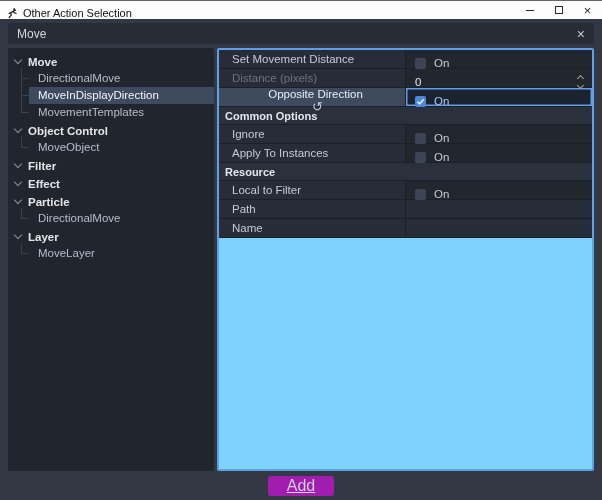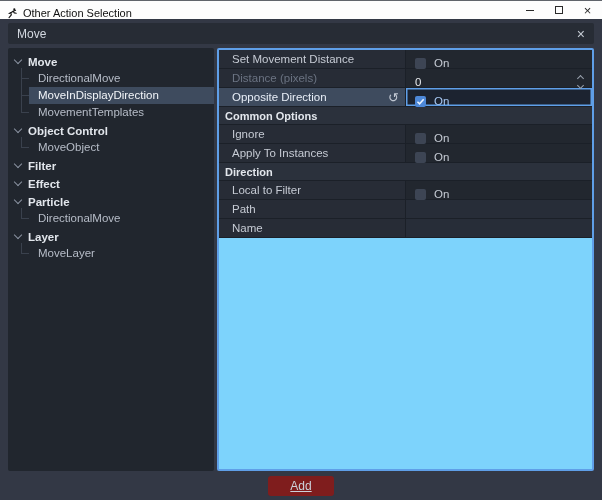--- a/index.html
+++ b/index.html
@@ -33,40 +33,40 @@
   .vline{position:absolute;left:13px;top:-2px;bottom:8px;width:1px;background:#3a414d;}
   .tree-child{height:17px;line-height:17px;margin-left:21px;padding-left:9px;position:relative;color:#b7bdc8;white-space:nowrap;}
   .tree-child::before{content:"";position:absolute;left:-8px;top:8px;width:8px;height:1px;background:#3a414d;}
   .tree-child.selected{background:#3e4b5e;color:#f2f5f9;}
 
   
   .inspector-panel{flex:1;background:#7dd3fc;border:2px solid #5f9fe8;border-radius:2px;box-sizing:border-box;overflow:hidden;}
   .prow{display:flex;height:18px;border-bottom:1px solid #1b2028;}
   .plabel{width:187px;flex:none;background:#272c36;border-right:1px solid #1b2028;display:flex;align-items:center;justify-content:space-between;padding:0 6px 0 13px;box-sizing:border-box;color:#c6cbd4;font-size:11.5px;white-space:nowrap;}
   .plabel.dim{color:#6b7382;padding-left:13px;}
-  .plabel.sel-label{background:#3e4b5e;color:#e8eef7;}
+  .plabel.sel-label{background:#3e4b5e;color:#e8eef7;flex-direction:column;}
   .revert{font-size:13px;color:#c0c7d2;line-height:1;margin-left:4px;}
   .pvalue{flex:1;background:#22272f;display:flex;align-items:center;padding:8px 7px 0 9px;box-sizing:border-box;}
   .pvalue.focused{box-shadow:inset 0 0 0 1.5px #5f9fe8;background:#1c2330;}
   .pvalue.fieldbg{background:#272d38;}
   .psection{height:17px;background:#2b313c;display:flex;align-items:center;padding-left:6px;color:#e3e7ed;font-weight:bold;font-size:11px;border-bottom:1px solid #1b2028;}
   .cb{width:11px;height:11px;border-radius:2px;background:#3d4554;display:flex;align-items:center;justify-content:center;flex:none;}
   .cb.checked{background:#4d88d8;}
   .on-label{margin-left:8px;font-size:11.5px;color:#c6cbd4;}
   .on-label.on-checked{color:#a8c9f4;}
   .spin-val{flex:1;font-size:11.5px;color:#e7eaee;}
   .spinner{display:flex;flex-direction:column;align-items:center;gap:2px;margin-right:2px;}
   .chx{display:block;width:5px;height:5px;border-left:1px solid #99a1ad;border-top:1px solid #99a1ad;box-sizing:border-box;}
   .chx.up{transform:rotate(45deg);}
   .chx.down{transform:rotate(225deg);}
   .text-val{font-size:11.5px;color:#c6cbd4;}
 
   
   .footer{display:flex;justify-content:center;margin-top:5px;}
-  .add-btn{width:66px;height:20px;background:#7f1d1d;border:none;border-radius:3px;color:#ccd2da;font-size:12px;font-family:"Liberation Sans",sans-serif;display:flex;align-items:center;justify-content:center;text-decoration:underline;}
+  .add-btn{width:66px;height:20px;background:#a21caf;border:none;border-radius:3px;color:#ccd2da;font-size:16px;font-family:"Liberation Sans",sans-serif;display:flex;align-items:center;justify-content:center;text-decoration:underline;}
 </style>
 </head>
 <body>
 
 <div class="window">
 
   <div class="titlebar">
     <span class="app-icon">
       <svg width="11" height="12" viewBox="0 0 16 16" fill="none" stroke="#141414" stroke-width="1.7" stroke-linecap="round" stroke-linejoin="round">
         <circle cx="10.6" cy="2.7" r="1.5" fill="#141414" stroke="none"></circle>
@@ -199,21 +199,21 @@
         </div>
         <div class="prow">
           <div class="plabel">
             <span>Apply To Instances</span>
           </div>
           <div class="pvalue">
             <span class="cb"></span>
             <span class="on-label">On</span>
           </div>
         </div>
-        <div class="psection">Direction</div>
+        <div class="psection">Resource</div>
         <div class="prow">
           <div class="plabel">
             <span>Local to Filter</span>
           </div>
           <div class="pvalue">
             <span class="cb"></span>
             <span class="on-label">On</span>
           </div>
         </div>
         <div class="prow">

